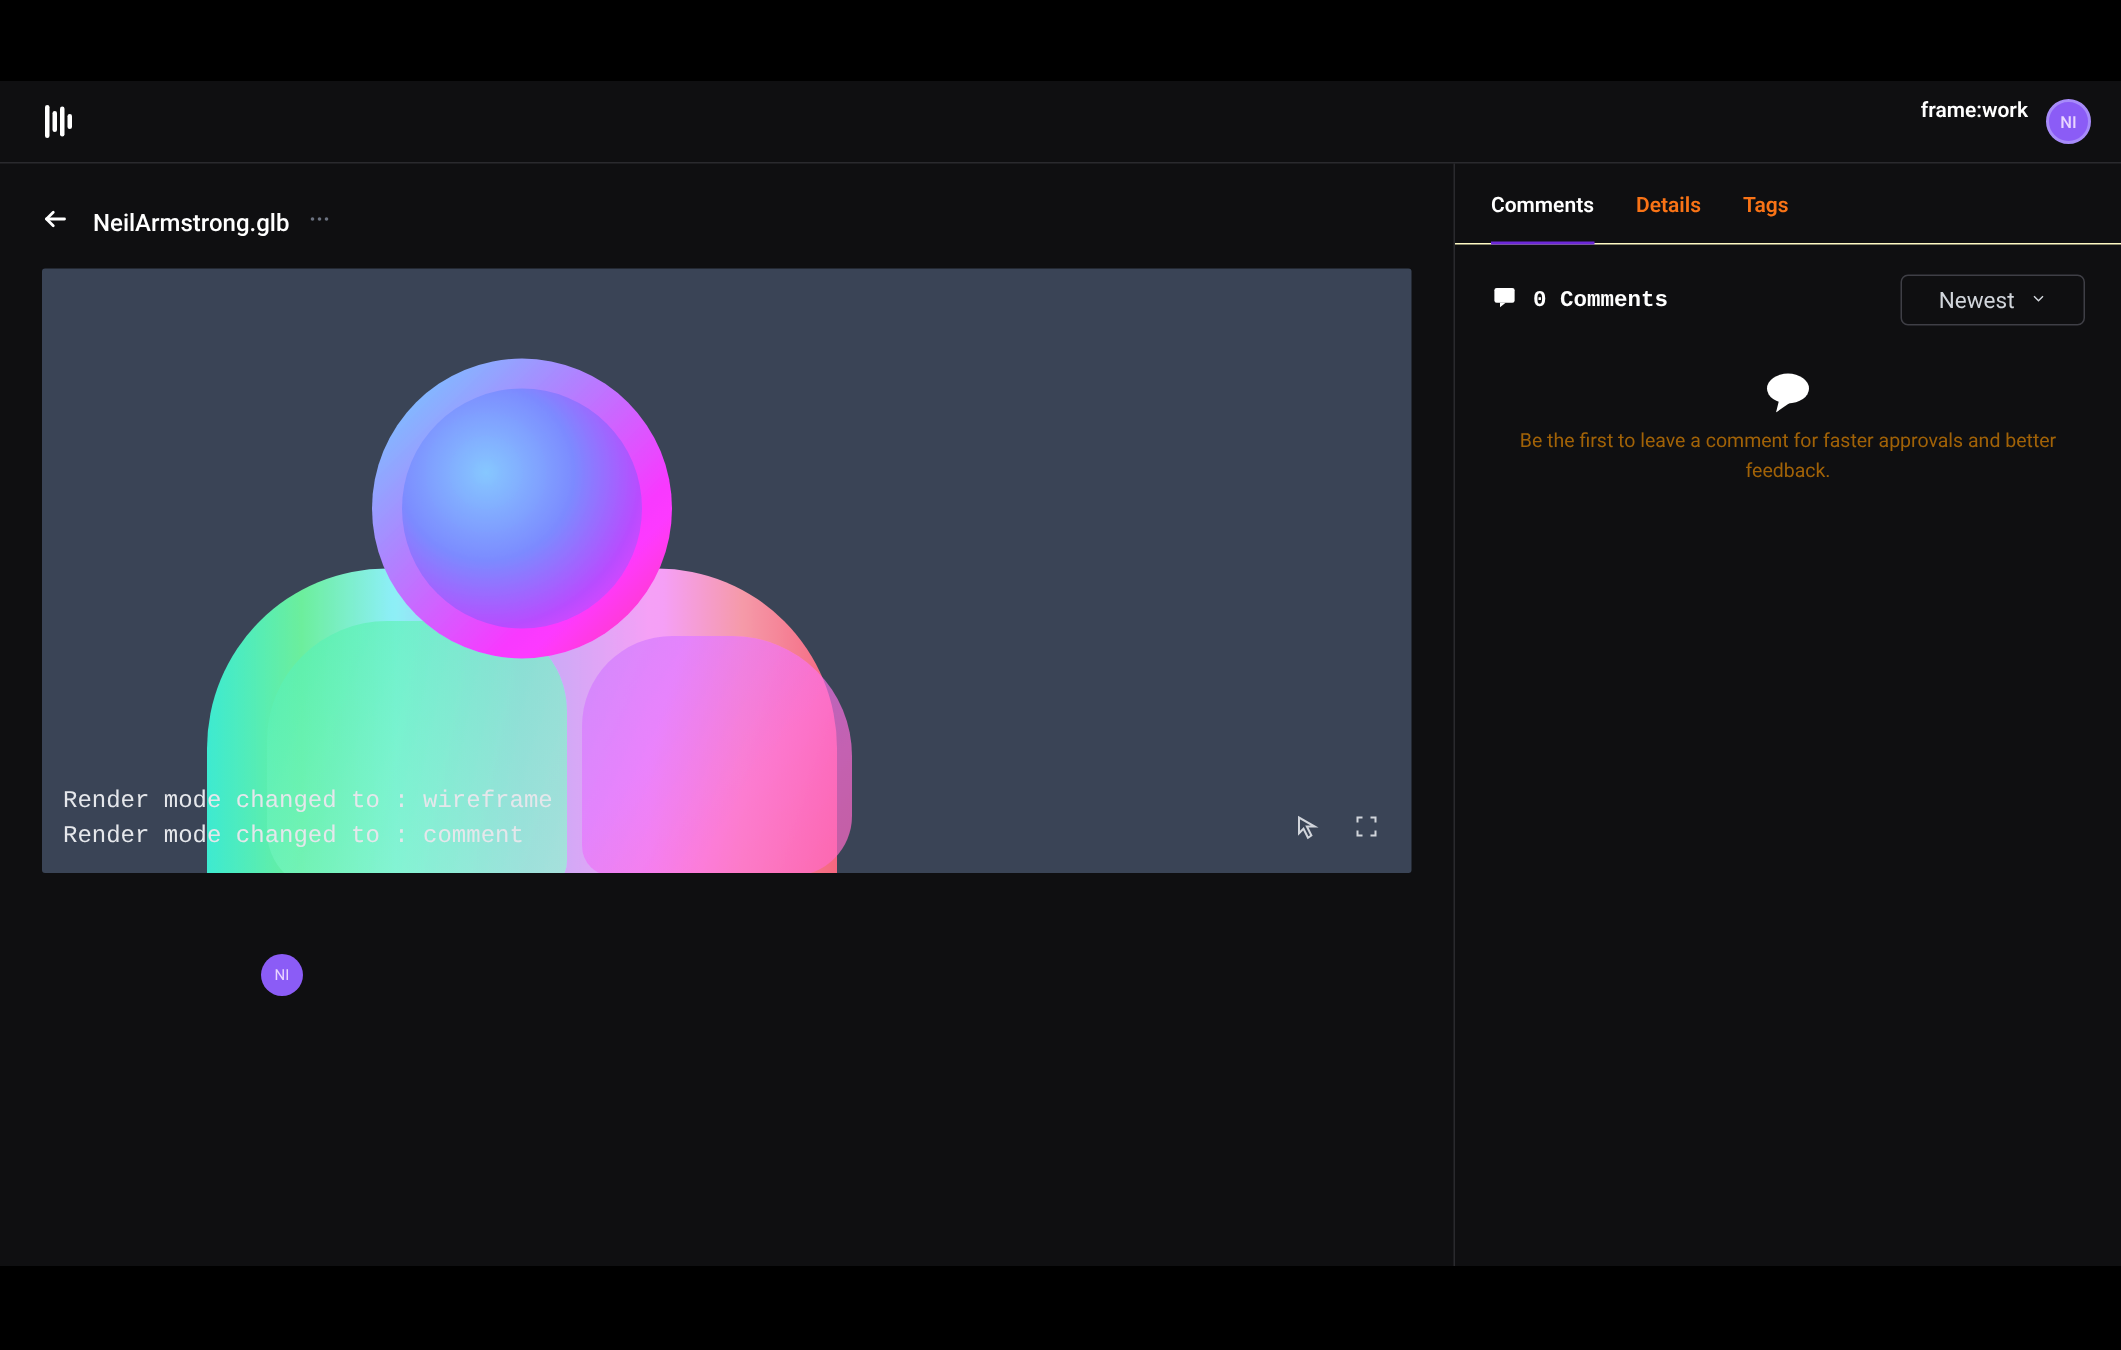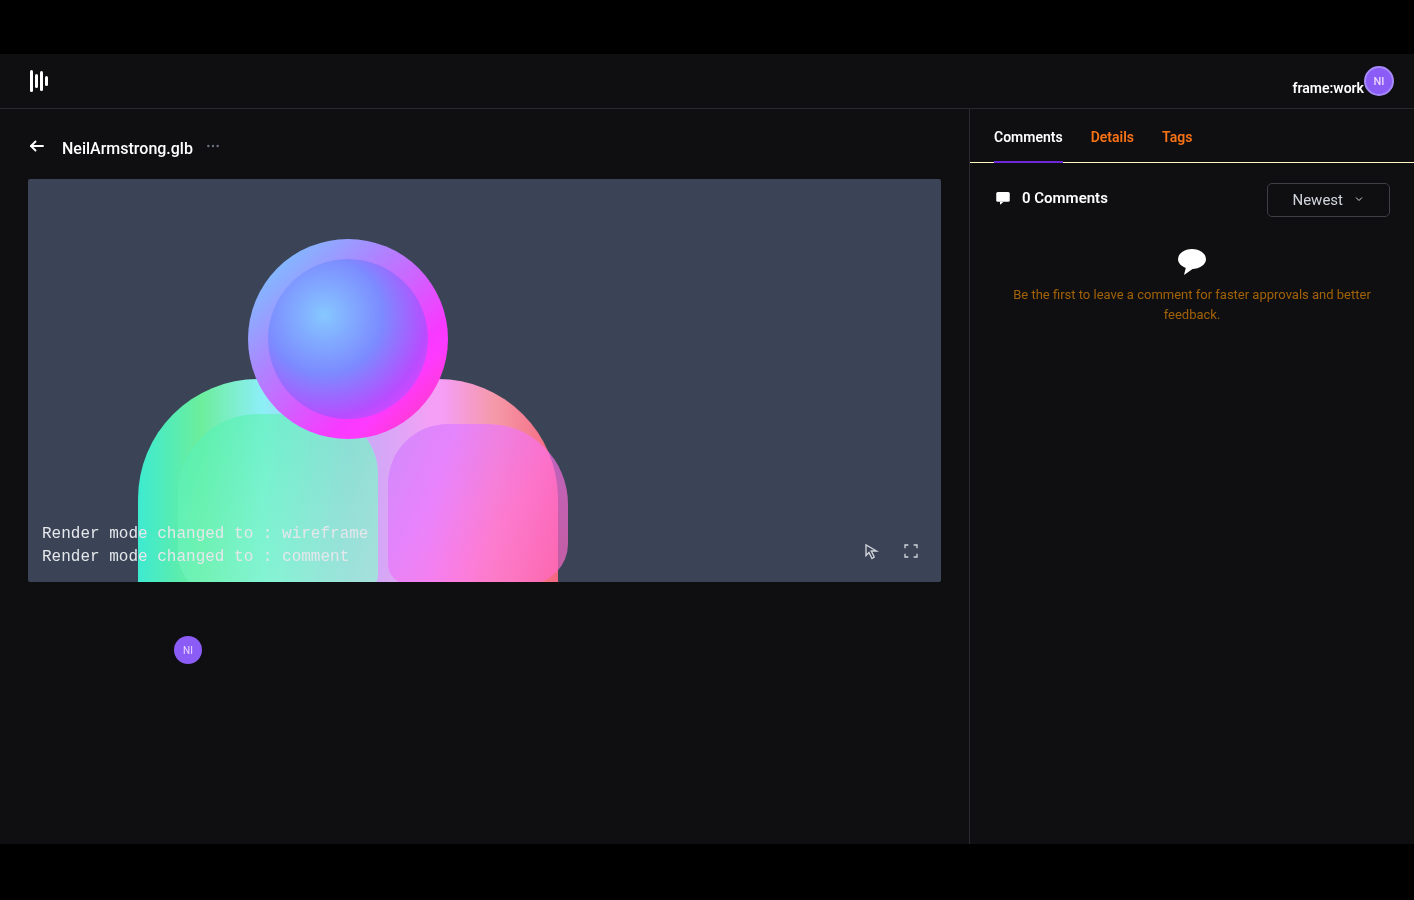--- a/index.html
+++ b/index.html
@@ -38,21 +38,22 @@
       align-items: center;
       gap: 2px;
     }
     .logo-bar {
       width: 3px;
       background: #fff;
       border-radius: 2px;
     }
     .header-right {
       display: flex;
-      align-items: flex-end;
+      align-items: flex-start;
+      gap: 12px;
     }
     .workspace-name {
       font-size: 14px;
       font-weight: 600;
       color: #fff;
     }
     .avatar {
       width: 30px;
       height: 30px;
       border-radius: 50%;
@@ -265,24 +266,25 @@
       border-bottom-color: #6d28d9;
     }
     .comments-header {
       display: flex;
       justify-content: space-between;
       align-items: center;
       padding: 20px 24px;
     }
     .comments-count {
       display: flex;
-      align-items: flex-start;
+      align-items: center;
       gap: 10px;
       font-size: 15px;
       font-weight: 600;
+      font-family: Liberation Mono, monospace;
     }
     .sort-dropdown {
       border: 1px solid #3f3f46;
       border-radius: 5px;
       padding: 7px 24px;
       display: flex;
       align-items: center;
       gap: 10px;
       font-size: 15px;
       color: #d1d5db;

